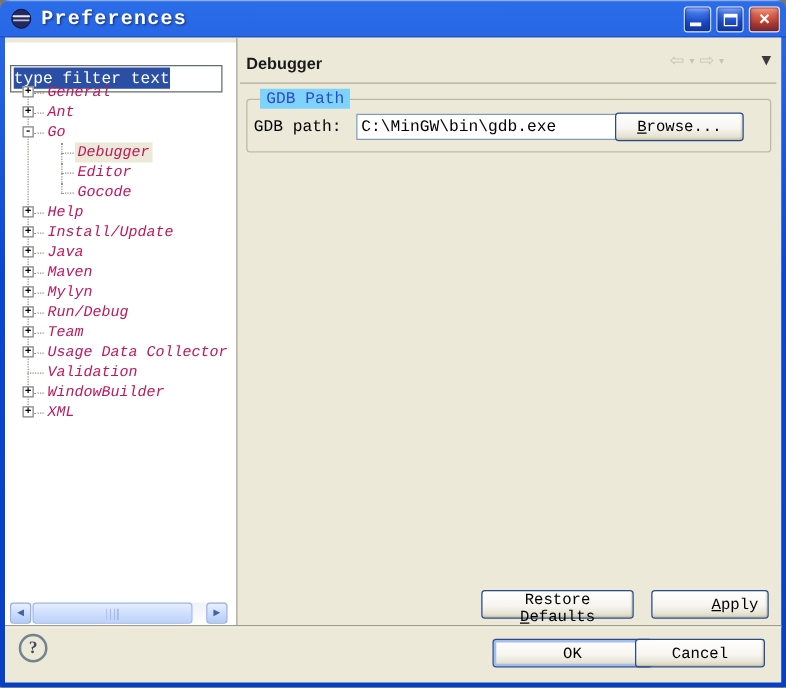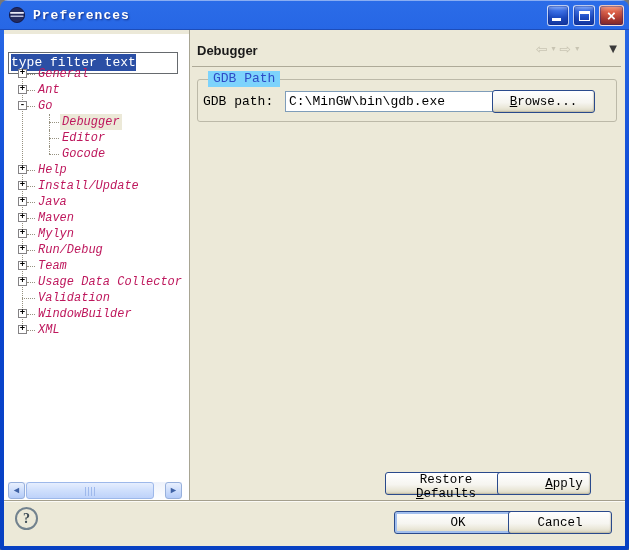--- a/index.html
+++ b/index.html
@@ -12,21 +12,21 @@
   }
   
   .titlebar{
     position:absolute;left:0;top:0;width:629px;height:30px;
     background:linear-gradient(180deg,#388aف 0%,#2d7bf4 0%,#1d5fee 14%,#1457e8 55%,#0d49d0 86%,#0a3fb8 100%);
     box-shadow:inset 0 1px 0 rgba(255,255,255,.45), inset 0 -1px 0 rgba(0,0,60,.25);
     display:flex;align-items:center;padding-left:8px;
   }
   .app-icon{width:18px;height:18px;display:inline-block;}
   .win-title{
-    margin-left:7px;color:#fff;font-weight:bold;font-size:13px;letter-spacing:1px;
+    margin-left:7px;color:#fff;font-weight:bold;font-size:16px;letter-spacing:1px;
     text-shadow:1px 1px 2px rgba(0,0,60,.6);white-space:nowrap;
   }
   .win-controls{position:absolute;right:5px;top:5px;display:flex;gap:4px;}
   .wbtn{
     width:22px;height:21px;border-radius:3px;border:1px solid rgba(255,255,255,.7);
     padding:0;position:relative;cursor:default;
     box-shadow:inset 0 0 0 1px rgba(10,40,140,.35), inset 0 -6px 8px rgba(0,10,90,.35);
   }
   .wbtn.minmax{background:linear-gradient(180deg,#8db0f8 0%,#3e73e8 25%,#2257d2 60%,#1d4dc0 100%);}
   .wbtn.close{background:linear-gradient(180deg,#f2a188 0%,#e2654a 30%,#d04528 70%,#b83818 100%);width:25px;color:#fff;font:bold 15px/18px "Liberation Sans",sans-serif;}
@@ -97,21 +97,21 @@
   
   .xp-btn{
     position:absolute;border:1px solid #2a4a8c;border-radius:3px;color:#000;
     background:linear-gradient(180deg,#ffffff 0%,#f6f5f0 55%,#eae7d8 80%,#d9d5c0 100%);
     font:12.5px "Liberation Mono","DejaVu Sans Mono",monospace;text-align:center;padding:0;
     box-shadow:inset -1px -1px 1px rgba(150,140,110,.35);
   }
   .xp-btn.default{box-shadow:inset 0 0 0 2px #a2bfee;}
   .btn-browse{left:302px;top:60px;width:103px;height:23px;}
   .btn-restore{left:195px;top:442px;width:122px;height:23px;}
-  .btn-apply{left:307px;top:442px;width:94px;height:23px;padding-left:40px;}
+  .btn-apply{left:331px;top:442px;width:94px;height:23px;padding-left:40px;}
   .btn-ok{left:390px;top:481px;width:128px;height:23px;}
   .btn-cancel{left:504px;top:481px;width:104px;height:23px;}
   
   .help-btn{
     position:absolute;left:11px;top:477px;width:23px;height:23px;border-radius:50%;
     border:2px solid #72828e;color:#3f4d57;background:transparent;
     font:bold 14px/19px "Liberation Serif",serif;text-align:center;padding:0;
   }
 </style>
 </head>

